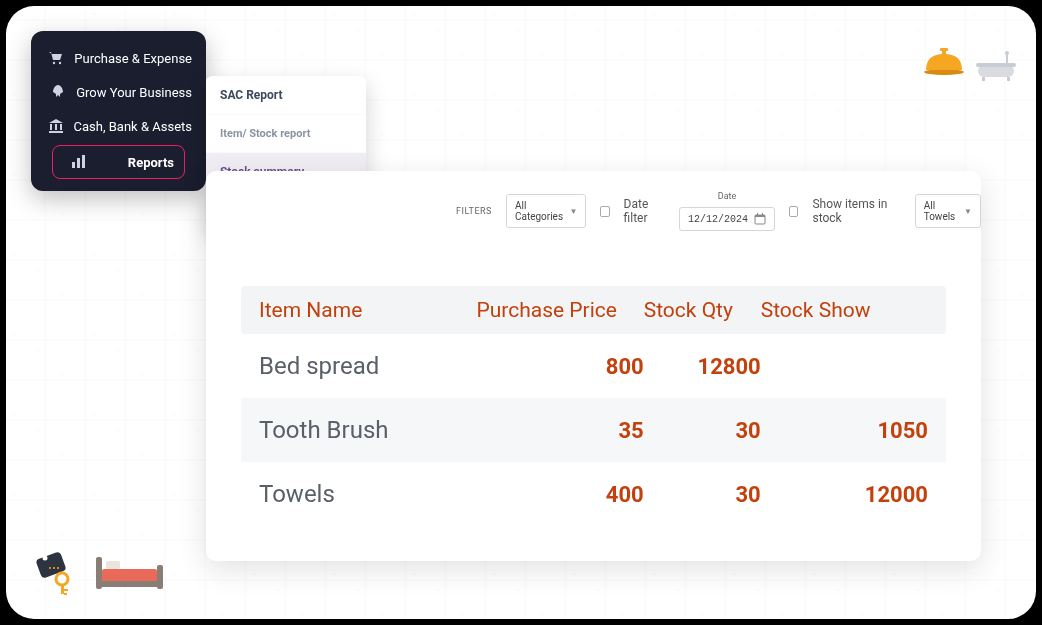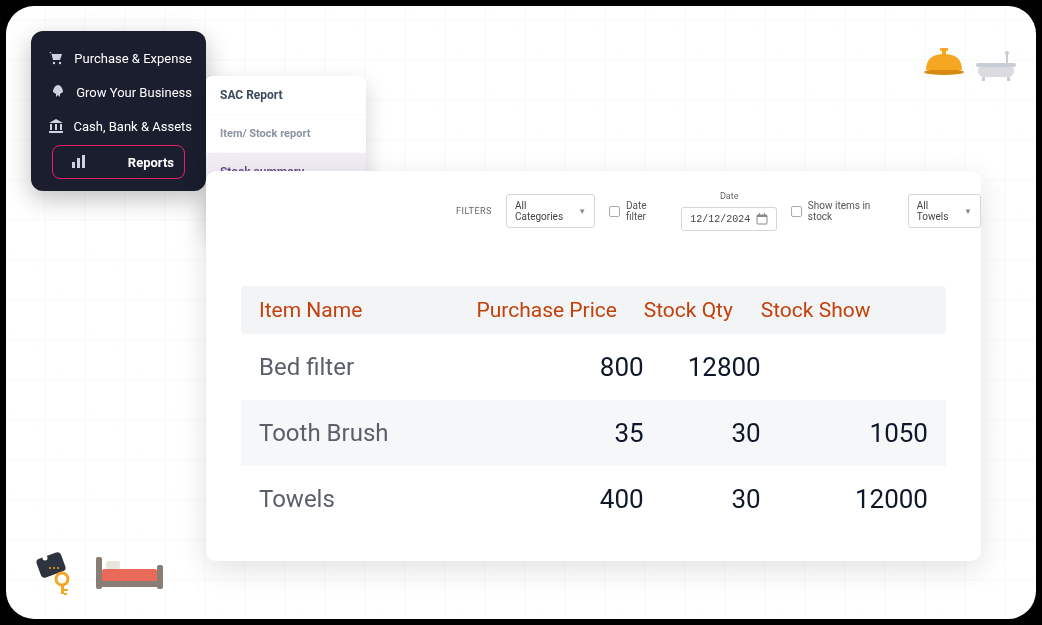--- a/index.html
+++ b/index.html
@@ -113,22 +113,22 @@
   }
   .filters-label { text-transform: uppercase; letter-spacing: 0.5px; font-size: 9px; color: #666; }
   .select {
     display: inline-flex; align-items: center; gap: 4px;
     border: 1px solid #d3d6dd; border-radius: 3px;
     padding: 5px 8px; font-size: 10px; color: #444;
     background: #fff; cursor: pointer;
   }
   .select .chev { font-size: 8px; color:#888; }
   .chk {
-    display: inline-flex; align-items: center; gap: 6px;
-    font-size: 10px; color: #555; cursor:pointer;
+    display: inline-flex; align-items: center; gap: 14px;
+    font-size: 12px; color: #555; cursor:pointer;
   }
   .chk .box { width: 11px; height: 11px; border: 1px solid #aaa; border-radius: 2px; background:#fff; }
   .date-wrap { display:inline-flex; align-items:center; gap:6px;flex-direction:column; }
   .date-lbl { font-size: 9px; color:#666; }
   .date-box {
     display:inline-flex; align-items:center; gap:6px;
     border:1px solid #d3d6dd; border-radius:3px;
     padding:5px 8px; font-size:10px; color:#444; background:#fff;font-family:Liberation Mono, monospace;
   }
   .cal-icon { width:12px; height:12px; }
@@ -145,21 +145,21 @@
   .thead div { color: #c2410c; font-size: 21px; font-weight: 400; }
   .th-price, .th-qty, .th-val { text-align: left; }
   .trow {
     display: grid;
     grid-template-columns: 1.3fr 1fr 0.7fr 1fr;
     padding: 18px 18px;
     align-items: center;
   }
   .trow.alt { background: #f6f7f9; }
   .cell-name { color: #5a5f6a; font-size: 24px; }
-  .cell-num { color: #0f172a; font-size: 26px; text-align: right; }
+  .cell-num { color: #c2410c; font-size: 22px; text-align: right; font-weight: bold; }
 
   
   .deco-bell {
     position:absolute; top: 40px; right: 70px; width: 44px; height: 30px;
   }
   .deco-tub {
     position:absolute; top: 45px; right: 20px; width: 40px; height: 32px;
   }
   .deco-keytag {
     position:absolute; bottom: 22px; left: 28px; width: 50px; height: 48px;
@@ -291,21 +291,21 @@
     </div>
 
     <div class="tbl">
       <div class="thead">
         <div>Item Name</div>
         <div class="th-price">Purchase Price</div>
         <div class="th-qty">Stock Qty</div>
         <div class="th-val">Stock Show</div>
       </div>
       <div class="trow">
-        <div class="cell-name">Bed filter</div>
+        <div class="cell-name">Bed spread</div>
         <div class="cell-num">800</div>
         <div class="cell-num">12800</div>
       </div>
       <div class="trow alt">
         <div class="cell-name">Tooth Brush</div>
         <div class="cell-num">35</div>
         <div class="cell-num">30</div>
         <div class="cell-num">1050</div>
       </div>
       <div class="trow">

